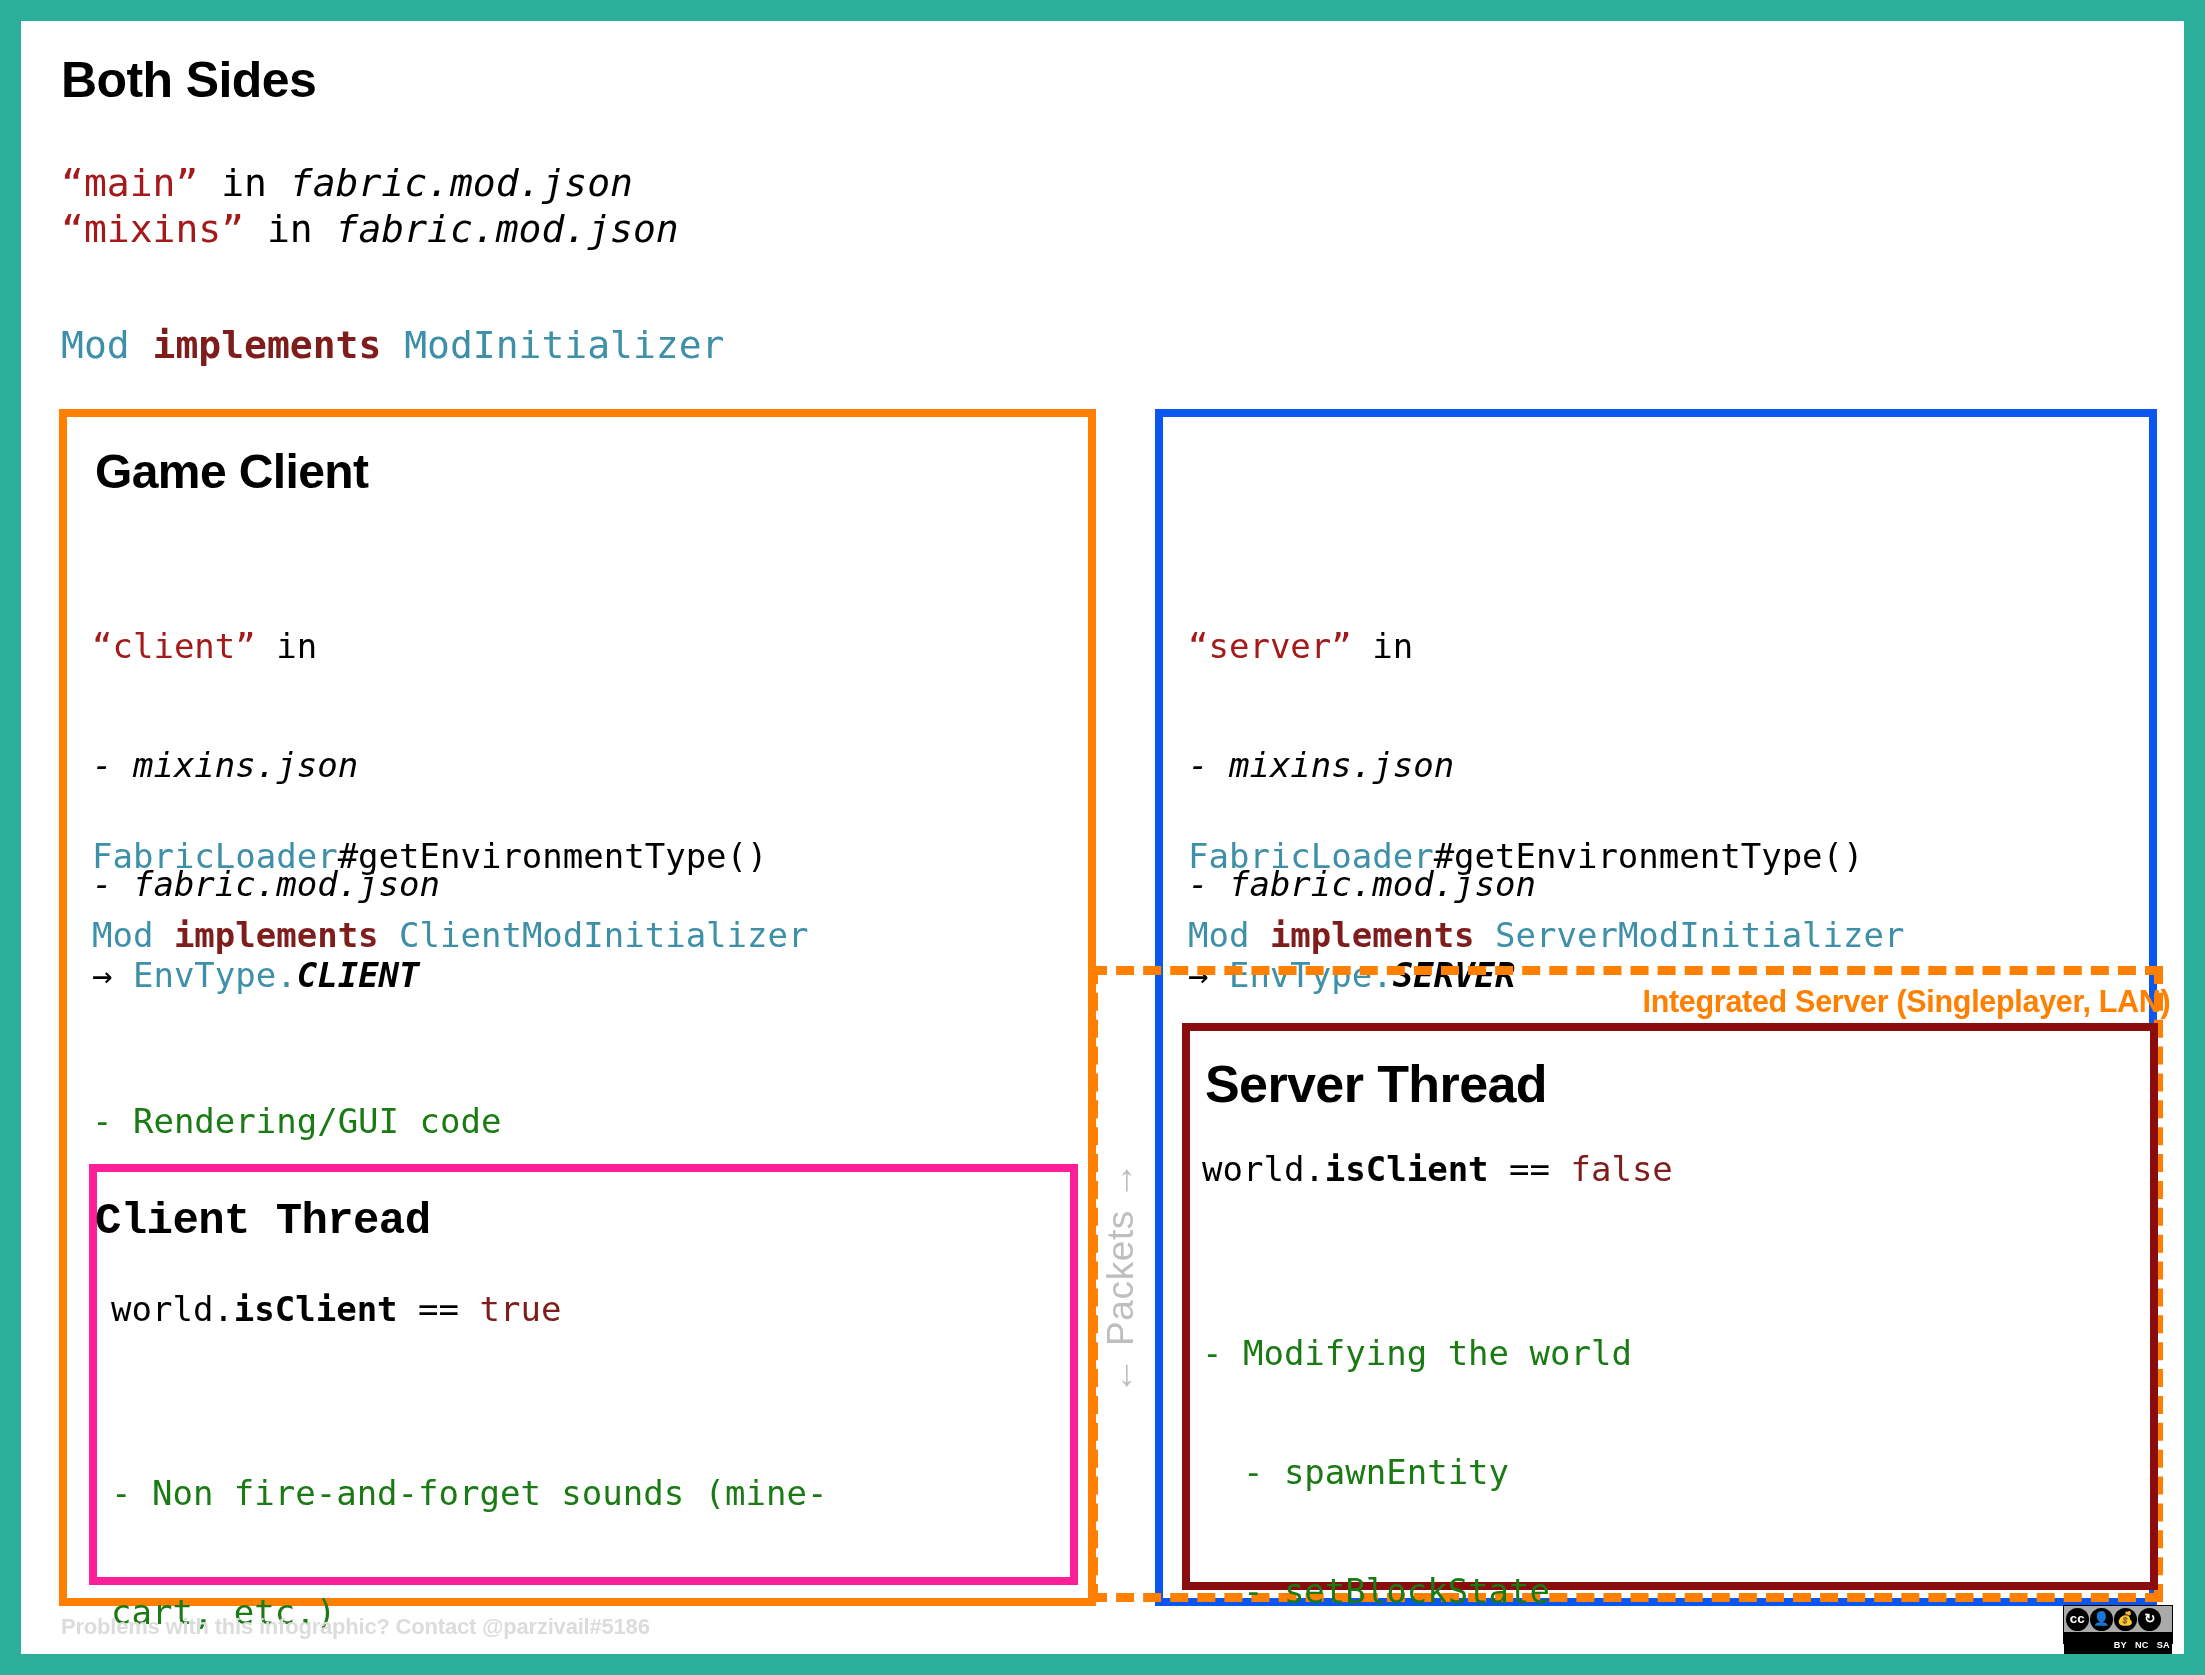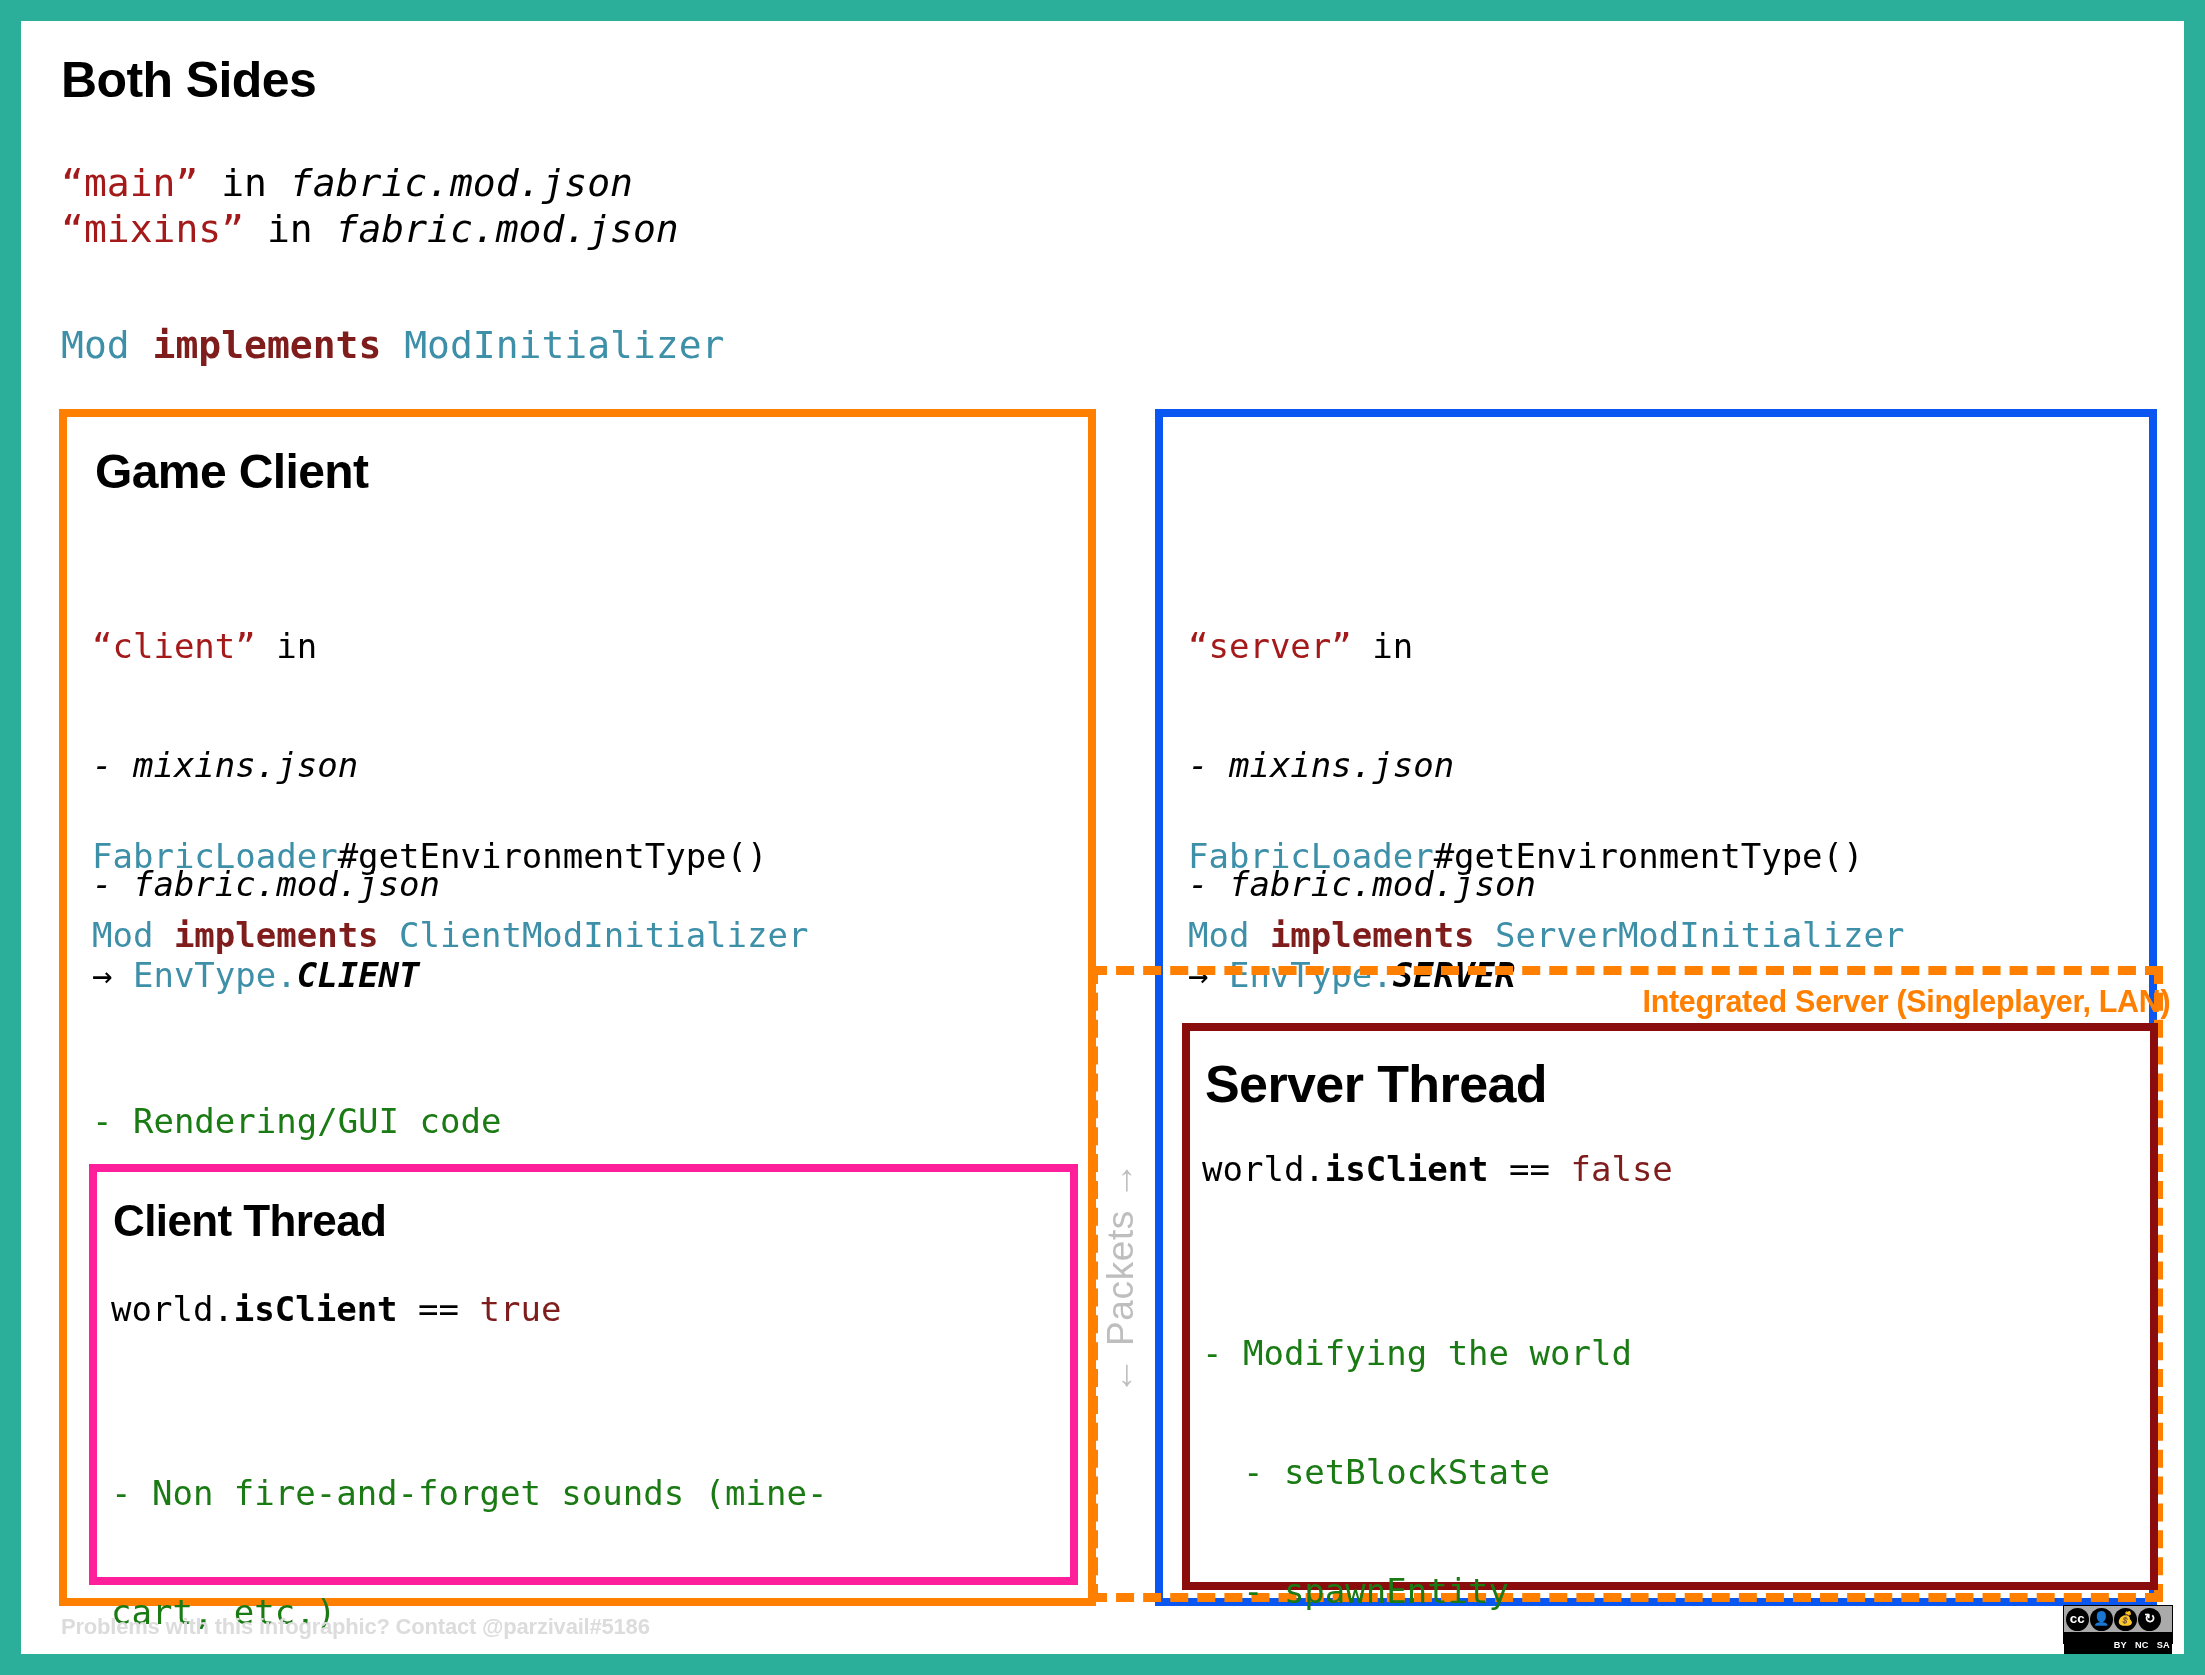--- a/index.html
+++ b/index.html
@@ -286,21 +286,21 @@
 
     <div class="box-body" style="left:71px; top:895px;"><span class="c-teal">Mod </span><span class="c-blue b-bold">implements</span><span class="c-teal"> ClientModInitializer</span></div>
 
     <div class="box-body c-green" style="left:71px; top:1001px;">
       <div>- Rendering/GUI code</div>
       <div>- Render layer etc. registration</div>
     </div>
 
     <div id="client-thread-box"></div>
 
-    <div class="box-title" style="left:92px; top:1178px; font-size:44px;">Client Thread</div>
+    <div class="box-title" style="left:74px; top:1178px; font-size:44px;font-family:Liberation Mono, monospace;">Client Thread</div>
 
     <div class="box-body" style="left:90px; top:1269px;"><span class="c-black">world.</span><span class="c-black b-bold">isClient</span><span class="c-black"> == </span><span class="c-blue">true</span></div>
 
     <div class="box-body c-green" style="left:90px; top:1373px;">
       <div>- Non fire-and-forget sounds (mine-</div>
       <div>cart, etc.)</div>
     </div>
 
     <div id="server-box" class="outer-box"></div>
 
@@ -322,22 +322,22 @@
     <div id="integrated-label">Integrated Server (Singleplayer, LAN)</div>
 
     <div id="server-thread-box"></div>
 
     <div class="box-title" style="left:1184px; top:1037px; font-size:52px; z-index:9;">Server Thread</div>
 
     <div class="box-body" style="left:1181px; top:1129px; z-index:9;"><span class="c-black">world.</span><span class="c-black b-bold">isClient</span><span class="c-black"> == </span><span class="c-blue">false</span></div>
 
     <div class="box-body c-green" style="left:1181px; top:1233px; z-index:9;">
       <div>- Modifying the world</div>
+      <div>  - spawnEntity</div>
       <div>  - setBlockState</div>
-      <div>  - spawnEntity</div>
       
       
       
     </div>
 
     <div id="packets-label">
       <span>← Packets →</span>
     </div>
 
     <div id="footer-note">Problems with this infographic? Contact @parzivail#5186</div>

